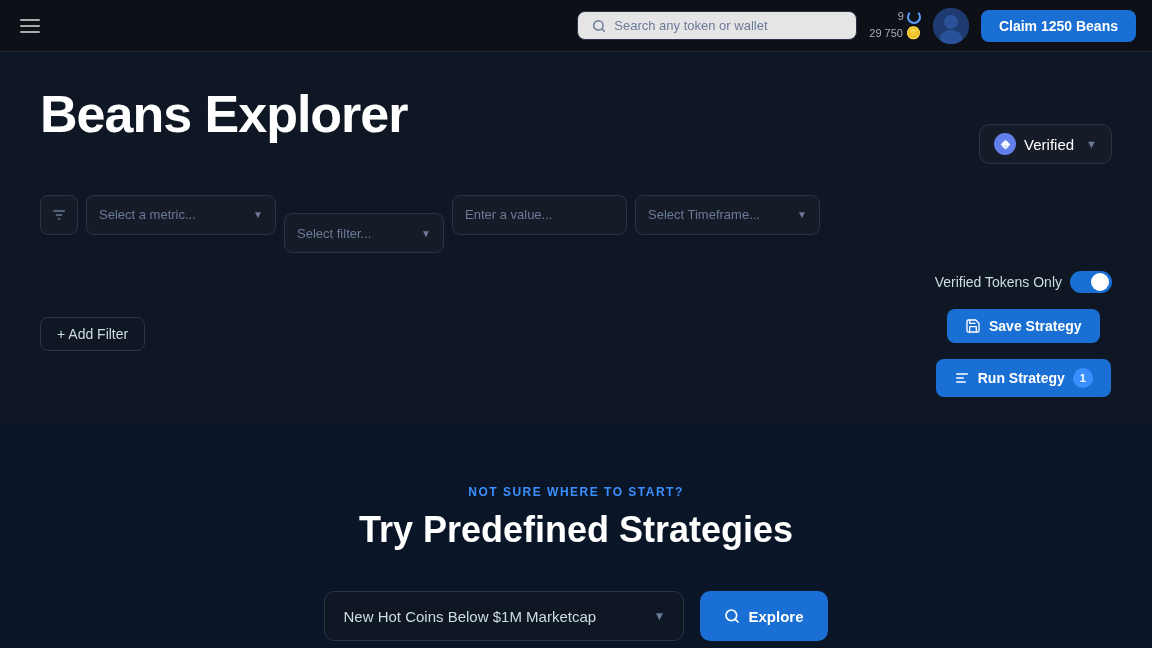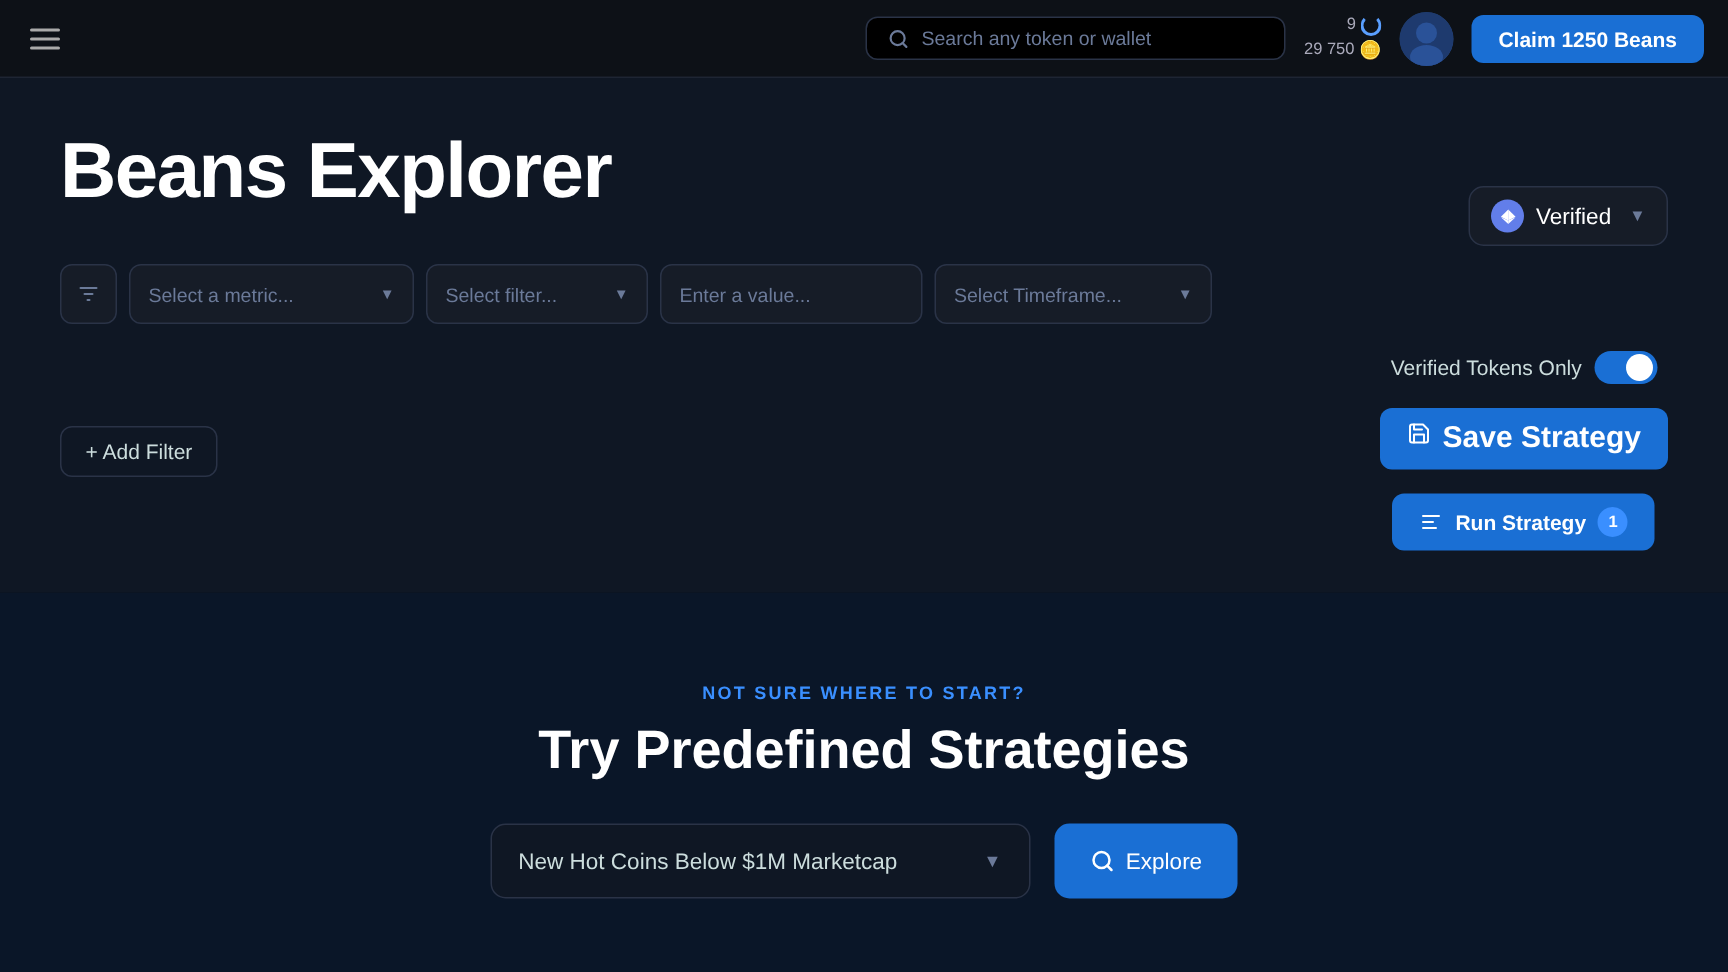--- a/index.html
+++ b/index.html
@@ -43,21 +43,21 @@
     }
     .header-right {
       display: flex;
       align-items: center;
       gap: 12px;
     }
     .search-bar {
       display: flex;
       align-items: center;
       gap: 8px;
-      background: #000000;
+      background: #e5e5e5;
       border: 1px solid #2a3347;
       border-radius: 8px;
       padding: 6px 14px;
       width: 280px;
       cursor: text;
     }
     .search-bar span {
       color: #6b7a99;
       font-size: 13px;
     }
@@ -156,21 +156,21 @@
       height: 40px;
       color: #6b7a99;
       font-size: 13px;
       display: flex;
       align-items: center;
       justify-content: space-between;
       cursor: pointer;
       gap: 8px;
     }
     .select-metric { width: 190px; }
-    .select-filter { width: 148px; }
+    .select-filter { width: 160px; margin-top: 37px; }
     .select-timeframe { width: 185px; }
     .select-dropdown .chevron {
       color: #6b7a99;
       font-size: 10px;
     }
     .value-input {
       background: #161c27;
       border: 1px solid #2a3347;
       border-radius: 8px;
       padding: 0 12px;
@@ -236,25 +236,25 @@
       top: 2px;
       right: 3px;
       transition: left 0.2s;
     }
     .save-strategy-btn {
       background: #1a6fd4;
       color: #fff;
       border: none;
       border-radius: 8px;
       padding: 9px 18px;
-      font-size: 20px;
+      font-size: 14px;
       font-weight: 600;
       cursor: pointer;
       display: flex;
-      align-items: flex-start;
+      align-items: flex-end;
       gap: 8px;
     }
     .run-strategy-btn {
       background: #1a6fd4;
       color: #fff;
       border: none;
       border-radius: 8px;
       padding: 9px 18px;
       font-size: 14px;
       font-weight: 600;
@@ -340,21 +340,21 @@
       font-size: 12px;
       font-weight: 700;
       letter-spacing: 1.5px;
       text-transform: uppercase;
       margin-bottom: 10px;
     }
     .predefined-title {
       font-size: 36px;
       font-weight: 800;
       color: #fff;
-      margin-bottom: 28px;
+      margin-bottom: 40px;
     }
     .strategy-selector-row {
       display: flex;
       align-items: center;
       gap: 16px;
     }
     .strategy-dropdown {
       background: #0f1724;
       border: 1px solid #2a3347;
       border-radius: 10px;
@@ -374,21 +374,21 @@
       font-size: 12px;
     }
     .explore-btn {
       background: #1a6fd4;
       color: #fff;
       border: none;
       border-radius: 10px;
       padding: 0 24px;
       height: 50px;
       font-size: 15px;
-      font-weight: 400;
+      font-weight: 700;
       cursor: pointer;
       display: flex;
       align-items: center;
       gap: 8px;
     }
   </style>
 </head>
 <body>
 
 <div class="header">

